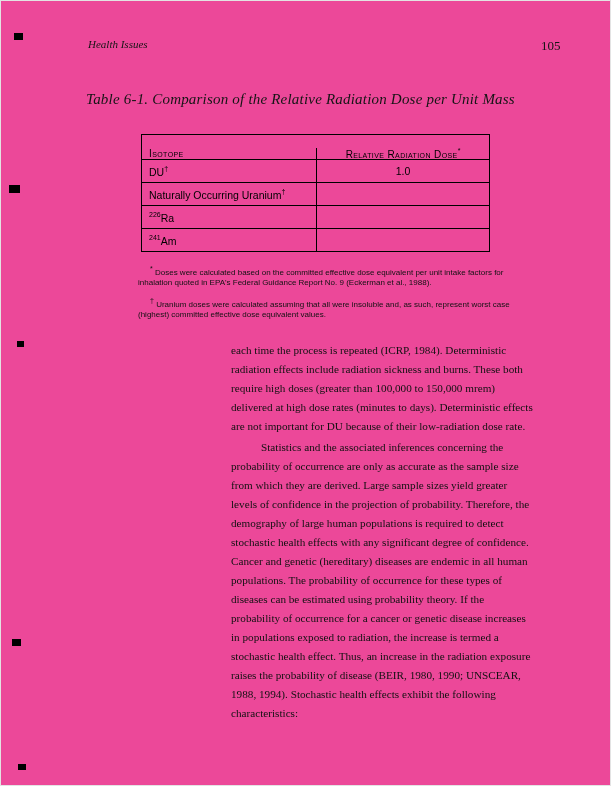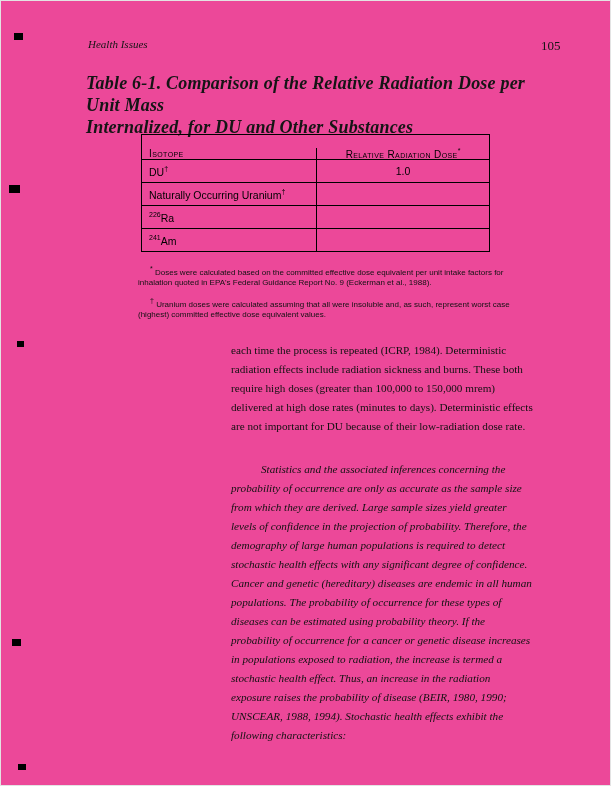--- a/index.html
+++ b/index.html
@@ -19,23 +19,23 @@
   .hdr-left {
     position: absolute; top: 38px; left: 88px;
     font-style: italic; font-size: 11px;
   }
   .hdr-right {
     position: absolute; top: 38px; left: 541px;
     font-size: 13px;
   }
 
   .table-title {
-    position: absolute; top: 72px; left: 86px; width: 470px;
-    font-weight: bold; font-style: italic;
-    font-size: 18px; line-height: 22px; letter-spacing: 0.2px;
+    position: absolute; top: 88px; left: 86px; width: 470px;
+    font-weight: normal; font-style: italic;
+    font-size: 15px; line-height: 22px; letter-spacing: 0.2px;
   }
 
   .dose-table {
     position: absolute; top: 134px; left: 141px; width: 349px;
     border: 1.5px solid #000;
     font-family: "Liberation Sans", sans-serif;
     font-size: 10.5px; color: #000;
   }
   .t-row { display: flex; height: 23px; border-top: 1px solid #000; }
   .t-row.head { border-top: none; height: 24px; align-items: flex-end; }
@@ -52,39 +52,38 @@
     font-size: 8px; line-height: 10.5px; color: #111;
   }
   .fn { margin: 0 0 7px 0; text-indent: 12px; }
   .fn sup { font-size: 7px; }
 
   .body-text {
     position: absolute; top: 341px; left: 231px; width: 302px;
     font-size: 11.2px; line-height: 19px; color: #111;
   }
   .para { margin: 0; }
-  .para.indent { margin-top: 24px; text-indent: 30px; font-style: italic; }
+  .para.indent { margin-top: 2px; text-indent: 30px; }
 </style>
 </head>
 <body>
 
 <div class="page">
 
   <div class="artifact" style="left:14px; top:33px; width:9px; height:7px;"></div>
   <div class="artifact" style="left:9px; top:185px; width:11px; height:8px;"></div>
   <div class="artifact" style="left:17px; top:341px; width:7px; height:6px;"></div>
   <div class="artifact" style="left:12px; top:639px; width:9px; height:7px;"></div>
   <div class="artifact" style="left:18px; top:764px; width:8px; height:6px;"></div>
 
   <span class="hdr-left">Health Issues</span>
   <span class="hdr-right">105</span>
 
   <div class="table-title">
     <div>Table 6-1.  Comparison of the Relative Radiation Dose per Unit Mass</div>
-    <div>Internalized, for DU and Other Substances</div>
   </div>
 
   <div class="dose-table">
     <div class="t-row head">
       <div class="t-cell c1">
         <span class="sc">Isotope</span>
       </div>
       <div class="t-cell c2">
         <span><span class="sc">Relative Radiation Dose</span><span class="hdr-note">*</span></span>
       </div>

